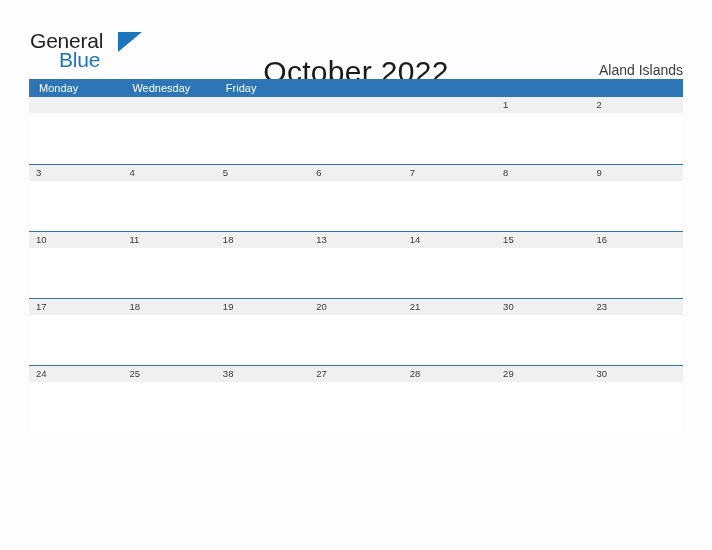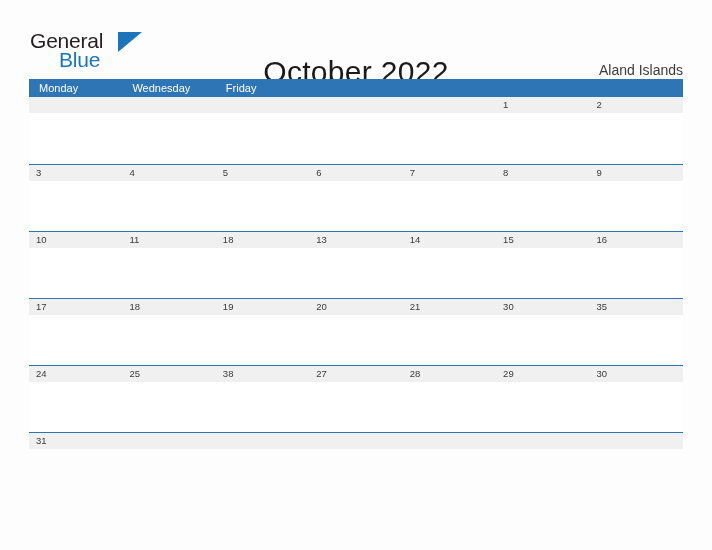--- a/index.html
+++ b/index.html
@@ -220,46 +220,34 @@
     </div>
 
     <div class="week ruled">
       <div class="numbers">
         <div class="daycell">17</div>
         <div class="daycell">18</div>
         <div class="daycell">19</div>
         <div class="daycell">20</div>
         <div class="daycell">21</div>
         <div class="daycell">30</div>
-        <div class="daycell">35</div>
+        <div class="daycell">23</div>
       </div>
       <div class="weekbody"></div>
     </div>
 
     <div class="week ruled">
       <div class="numbers">
         <div class="daycell">24</div>
         <div class="daycell">25</div>
         <div class="daycell">38</div>
         <div class="daycell">27</div>
         <div class="daycell">28</div>
         <div class="daycell">29</div>
         <div class="daycell">30</div>
       </div>
       <div class="weekbody"></div>
     </div>
 
-    <div class="week ruled week-last">
-      <div class="numbers">
-        <div class="daycell">31</div>
-        <div class="daycell"></div>
-        <div class="daycell"></div>
-        <div class="daycell"></div>
-        <div class="daycell"></div>
-        <div class="daycell"></div>
-        <div class="daycell"></div>
-      </div>
-      <div class="weekbody"></div>
-    </div>
 
   </div>
 
 </div>
 
 </body></html>

